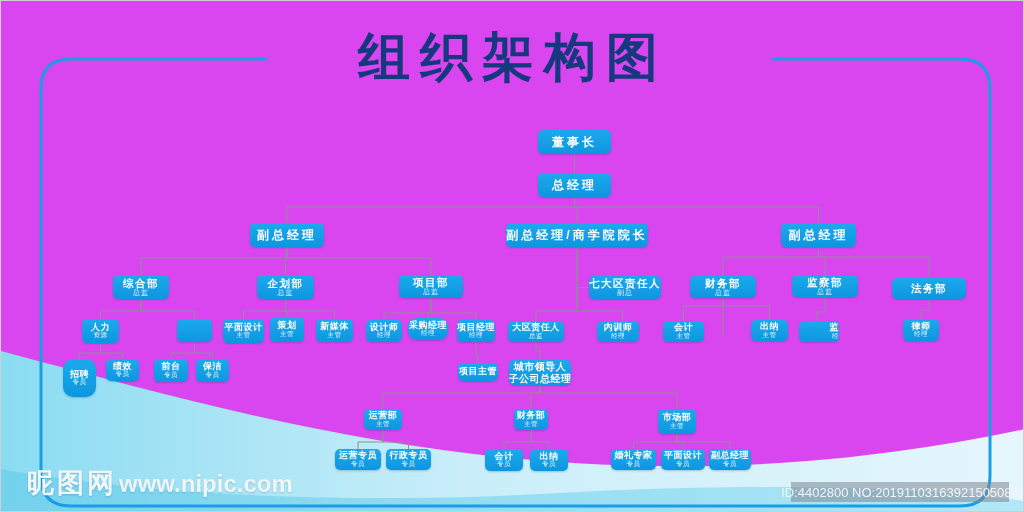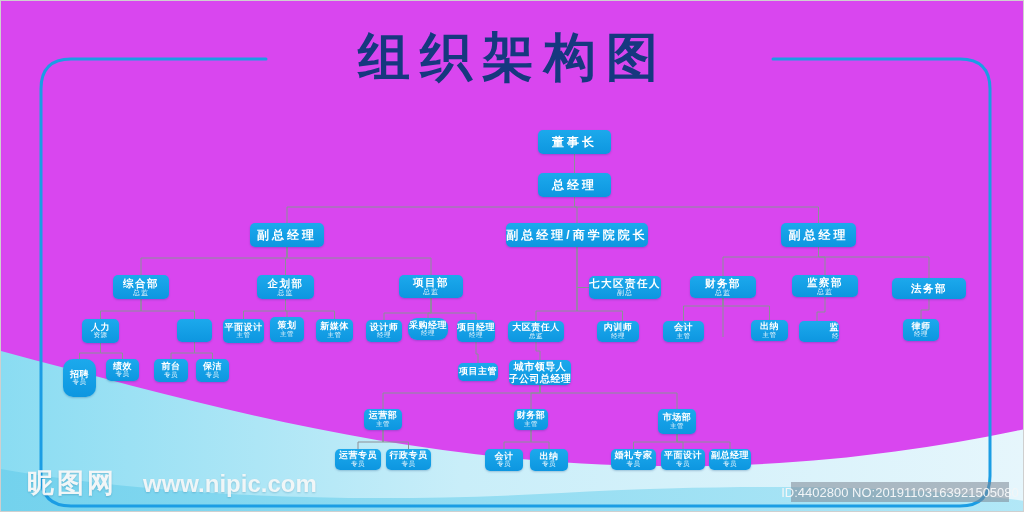--- a/index.html
+++ b/index.html
@@ -27,21 +27,21 @@
   }
   .node .lbl{font-weight:bold;white-space:nowrap;}
   .node .sub{font-weight:normal;white-space:nowrap;opacity:.95;}
   .lg .lbl{font-size:12px;letter-spacing:3px;}
   .md .lbl{font-size:10.5px;letter-spacing:1.5px;}
   .md .sub{font-size:7px;letter-spacing:1px;}
   .sm .lbl{font-size:9px;letter-spacing:0.5px;}
   .sm .sub{font-size:6.5px;letter-spacing:0.5px;}
   .two .lbl{font-size:10px;letter-spacing:0.5px;line-height:1.2;}
   #watermark{
-    position:absolute;left:26px;top:464px;display:flex;align-items:baseline;gap:26px;
+    position:absolute;left:26px;top:464px;display:flex;align-items:baseline;gap:2px;
     color:#f8f8f8;text-shadow:0 1px 2px rgba(0,80,120,0.25);
   }
   #watermark .logo{font-size:27px;font-weight:bold;letter-spacing:3px;opacity:.95;}
   #watermark .url{font-size:24px;font-weight:bold;opacity:.9;}
   #id-badge{
     position:absolute;left:790px;top:481px;width:218px;height:20px;
     background:rgba(125,135,148,0.55);color:#f2f5f7;font-size:13px;
     display:flex;align-items:center;justify-content:center;white-space:nowrap;
   }
 </style>

